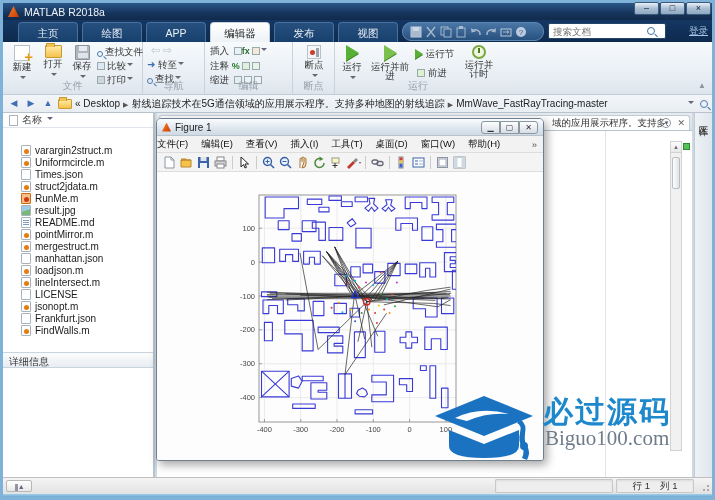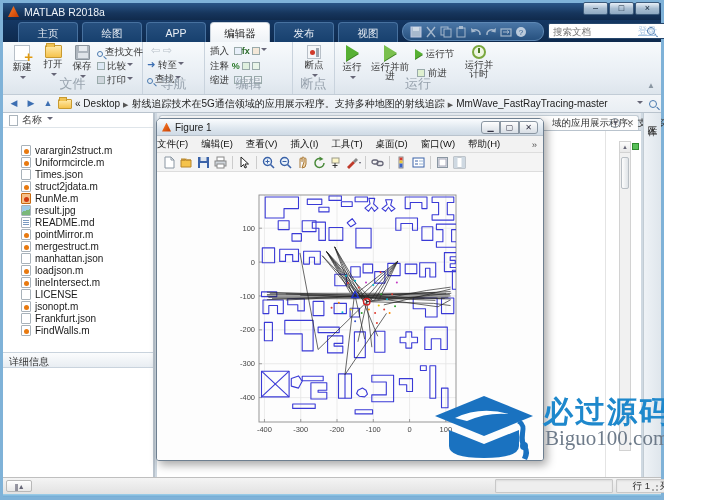--- a/index.html
+++ b/index.html
@@ -1,18 +1,18 @@
 <!DOCTYPE html>
 <html><head>
 <meta charset="utf-8">
 <style>
   * { box-sizing: border-box; margin:0; padding:0; }
   html,body { width:715px; height:500px; overflow:hidden; }
   body { font-family:"Liberation Sans","DejaVu Sans",sans-serif; font-size:10.5px; color:#222; }
-  .stage { position:relative; width:664px; height:500px; background:#0f2c52; overflow:hidden; }
+  .stage { position:relative; width:715px; height:500px; background:#0f2c52; overflow:hidden; }
   .frame { position:absolute; inset:0; border:3px solid #7fb2d8; outline:1px solid #39648e; }
   
   .titlebar { position:absolute; left:3px; top:3px; right:3px; height:17px;
     background:linear-gradient(#2a5587,#16355c 60%,#102a4c); display:flex; align-items:center; padding-left:5px; }
   .mlogo { width:11px; height:11px; margin-right:5px; background:linear-gradient(135deg,#ff7f2a,#c43c00); clip-path:polygon(50% 0,100% 100%,0 100%); }
   .titletext { color:#eef3f8; font-size:10.5px; }
   .winbtns { position:absolute; right:4px; top:2px; display:flex; gap:1px; }
   .wbtn { width:25px; height:13px; background:linear-gradient(#e8eff7,#a9bed2 50%,#8fa9c2); border:1px solid #3c5a7a; border-radius:2px;
     font-size:9px; line-height:11px; text-align:center; color:#123; }
   
@@ -26,21 +26,21 @@
   .qic svg { display:block; }
   .searchbox { position:absolute; left:545px; top:3px; width:118px; height:16px; background:#fff; border:1px solid #25466b; border-radius:2px; display:flex; align-items:center; }
   .searchbox input { border:none; outline:none; width:98px; font-size:9.5px; padding-left:4px; color:#444; font-family:inherit; background:transparent; }
   .mag { width:8px; height:8px; border:1.4px solid #3d6ea8; border-radius:50%; position:relative; }
   .mag::after { content:""; position:absolute; width:4px; height:1.4px; background:#3d6ea8; transform:rotate(45deg); left:6px; top:7px; }
   .signin { position:absolute; right:4px; top:5px; color:#a8c6e4; font-size:9.5px;text-decoration:underline; }
   
   .ribbon { position:absolute; left:3px; top:42px; right:3px; height:53px;
     background:linear-gradient(#f7fafc,#e7edf3 70%,#dde5ec); border-bottom:1px solid #c2ccd6; }
   .rgroup { position:absolute; top:0; height:52px; border-right:1px solid #c9d3dd; }
-  .glabel { position:absolute; bottom:1px; width:100%; text-align:center; font-size:13px; color:#97a2ad; }
+  .glabel { position:absolute; bottom:1px; width:100%; text-align:center; font-size:10px; color:#97a2ad; }
   .bigbtn { position:absolute; top:3px; width:34px; text-align:center; }
   .bigbtn .bicon { margin:0 auto 1px; }
   .bigbtn .blab { font-size:9.5px; color:#333; line-height:10px; }
   .caret { display:inline-block; width:0; height:0; border:3px solid transparent; border-top-color:#667; vertical-align:middle; margin-left:1px; }
   .smallbtn { position:absolute; font-size:9.5px; color:#333; white-space:nowrap; }
   
   .ic-new { width:16px; height:16px; position:relative; background:#fff; border:1px solid #b8c0c8; }
   .ic-new::after { content:"+"; position:absolute; right:-4px; bottom:-5px; color:#e09a10; font-size:15px; font-weight:bold; text-shadow:0 0 1px #fff; }
   .ic-folder { width:17px; height:13px; margin-top:3px; background:linear-gradient(#ffe9a8,#f5c34c); border:1px solid #c89a30; border-radius:1px; position:relative; }
   .ic-folder::before { content:""; position:absolute; left:0; top:-3px; width:7px; height:3px; background:#f0c252; border:1px solid #c89a30; border-bottom:none; border-radius:1px 1px 0 0; }

